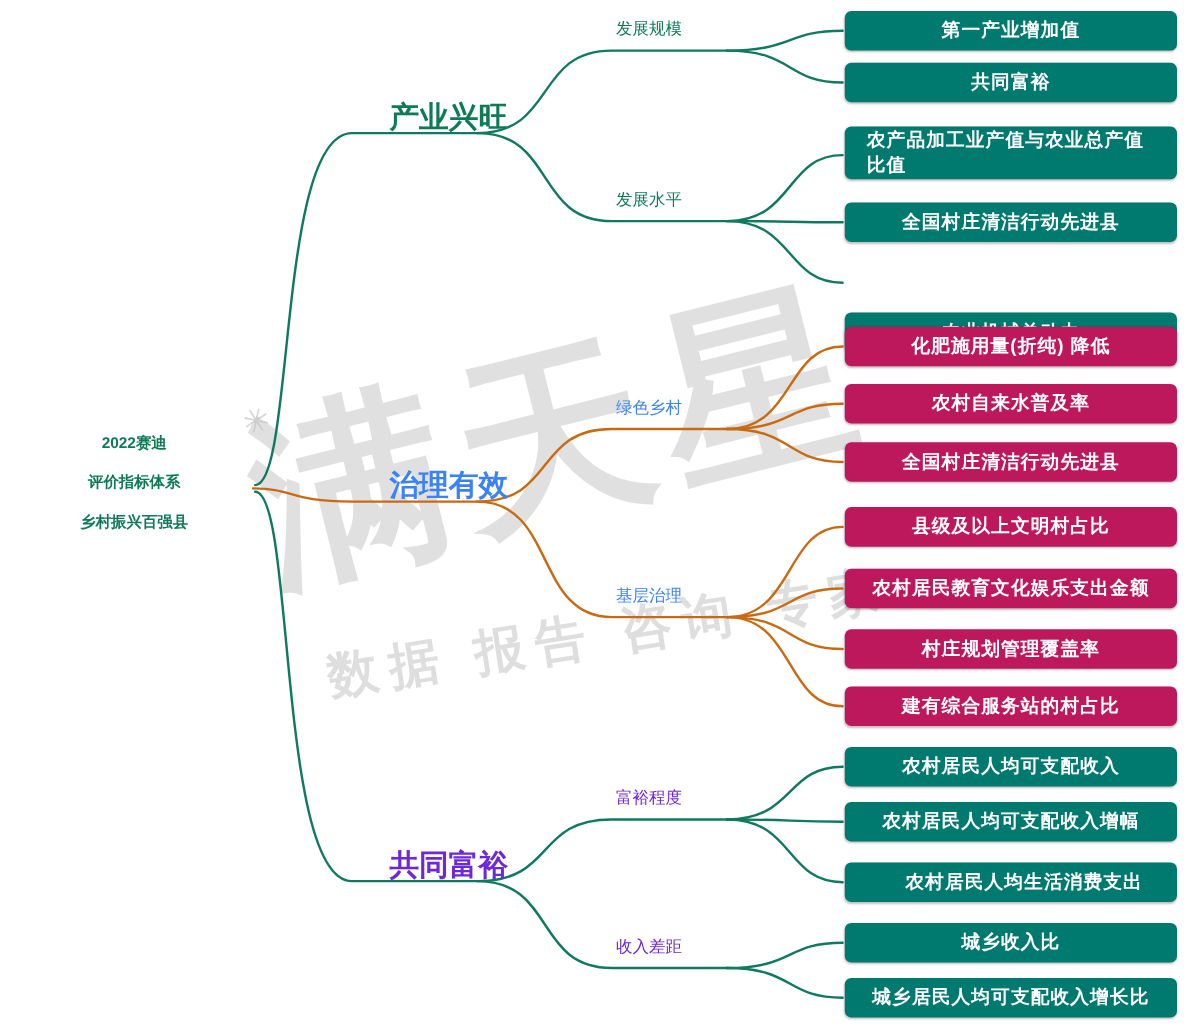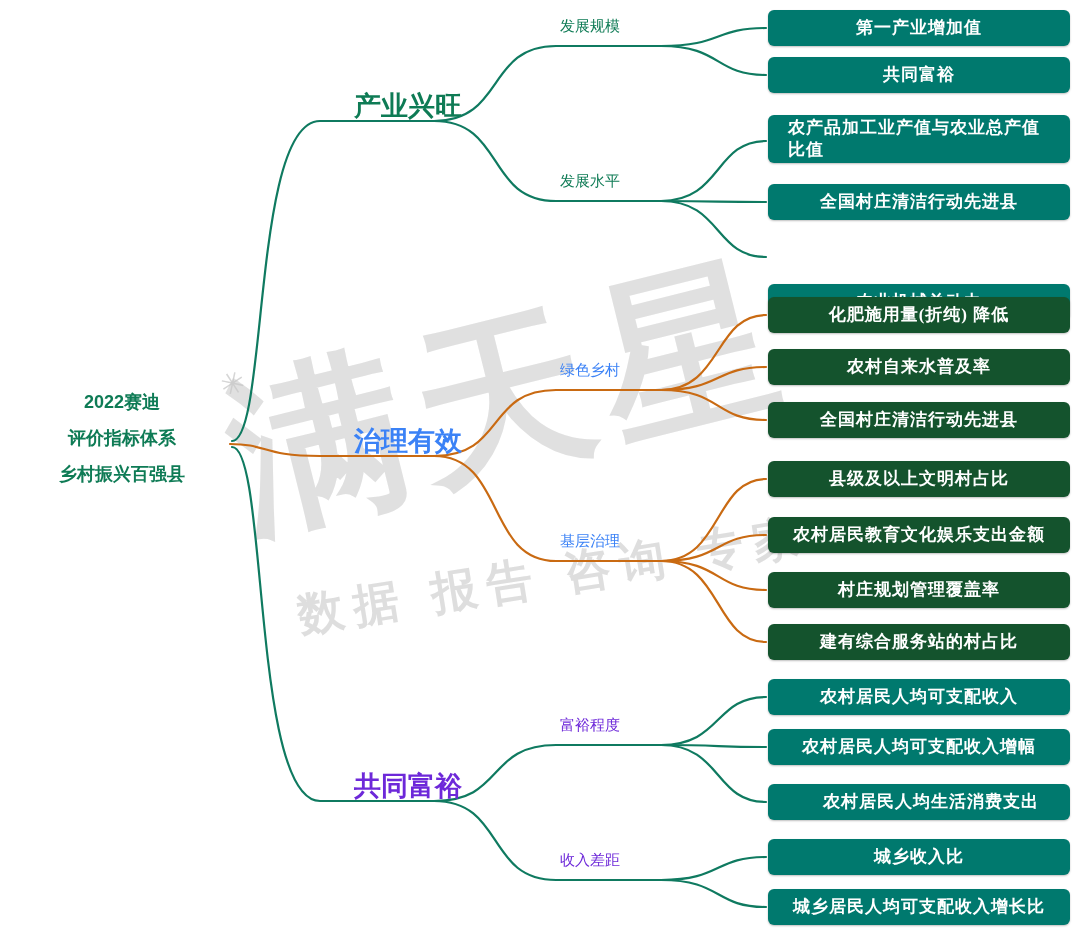--- a/index.html
+++ b/index.html
@@ -27,41 +27,41 @@
   }
   
   #connector-svg{position:absolute;left:0;top:0;z-index:2;}
   #connector-svg path{fill:none;stroke-width:2.2;stroke-linecap:round;}
   .teal-line path{stroke:#0f7a60;}
   .orange-line path{stroke:#c96a12;}
   
   .node{z-index:3;}
   .root{
     left:16px;top:384px;width:212px;text-align:center;
-    font-size:18px;font-weight:bold;color:#0e7b55;line-height:36px;
+    font-size:14px;font-weight:bold;color:#0e7b55;line-height:36px;
   }
   .branch{
     font-size:27px;font-weight:bold;white-space:nowrap;margin-left:30px;
   }
   .sub{
     font-size:15px;font-weight:normal;white-space:nowrap;
   }
   .green-text{color:#0e7b55;}
   .teal-text{color:#6d28d9;}
   .orange-text{color:#3b82f6;}
   .leaf{
     left:768px;width:302px;min-height:36px;box-sizing:border-box;
     display:flex;align-items:center;justify-content:center;
     padding:2px 20px;border-radius:6px;
     color:#ffffff;font-size:17px;font-weight:bold;line-height:1.3;
     text-align:left;letter-spacing:1px;
     box-shadow:0 1px 2px rgba(0,0,0,.25);
   }
   .leaf.teal{background:#00796e;}
-  .leaf.orange{background:#14532d;font-family:Liberation Serif, serif;}
+  .leaf.orange{background:#be185d;}
 </style>
 </head>
 <body>
 
 <div id="watermark-layer">
   <div class="wm-sparkle">✳</div>
   <div class="wm-brand">满天星</div>
   <div class="wm-tagline">数据 报告 咨询 专家</div>
 </div>
 

